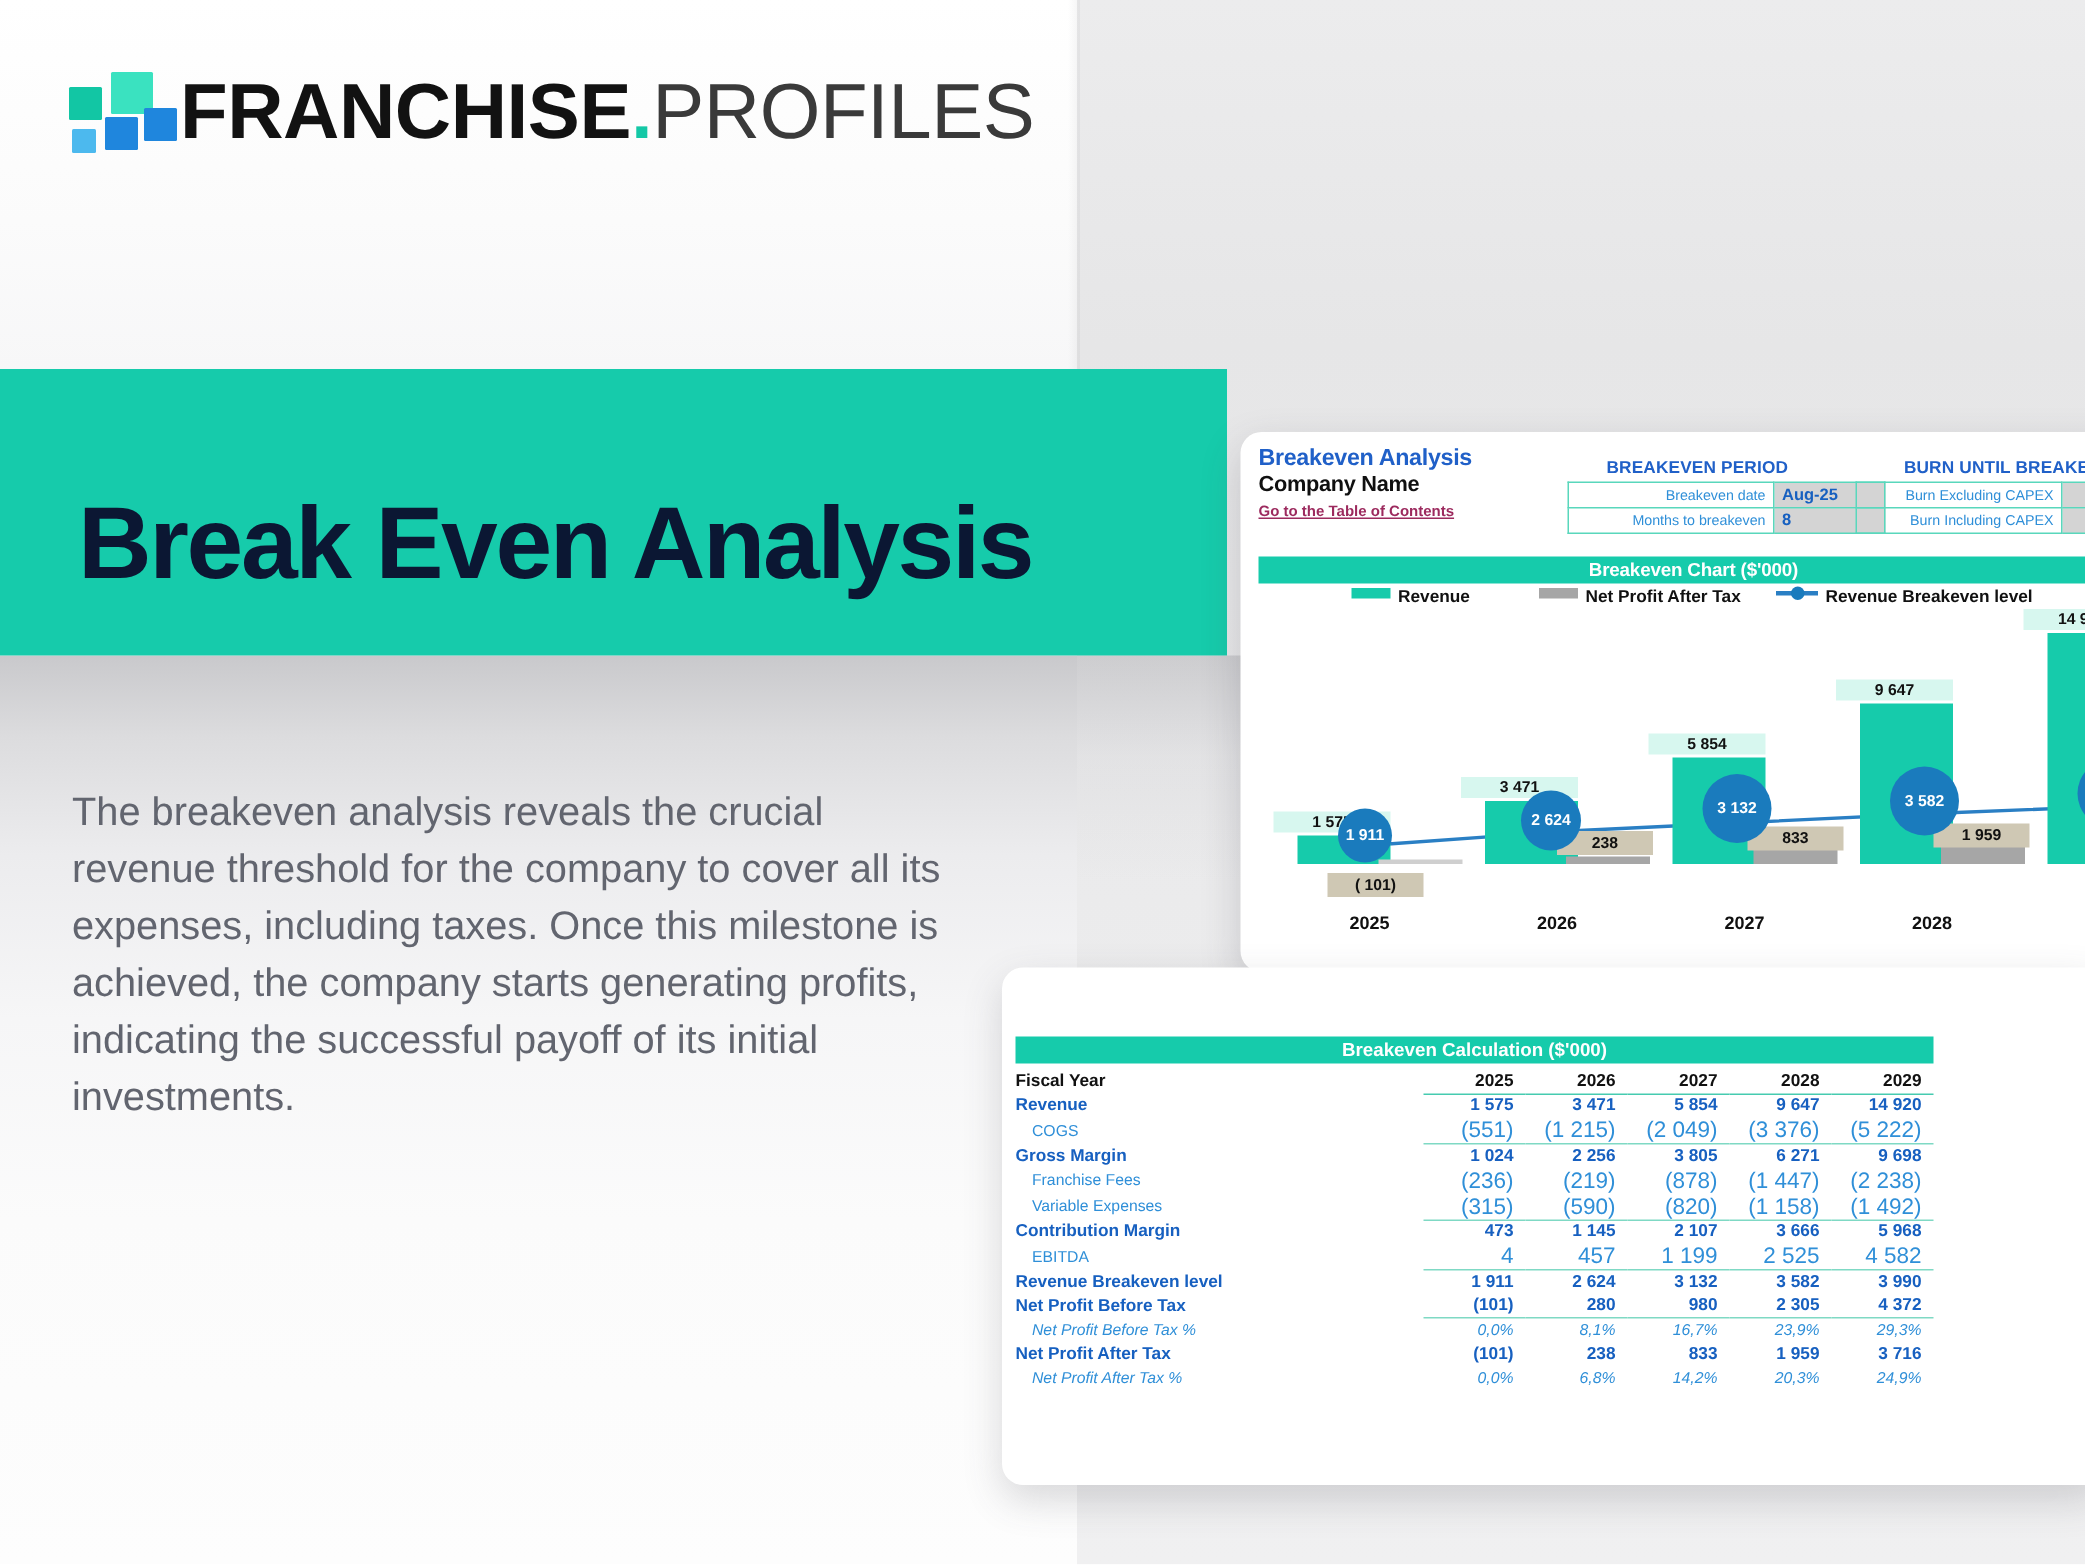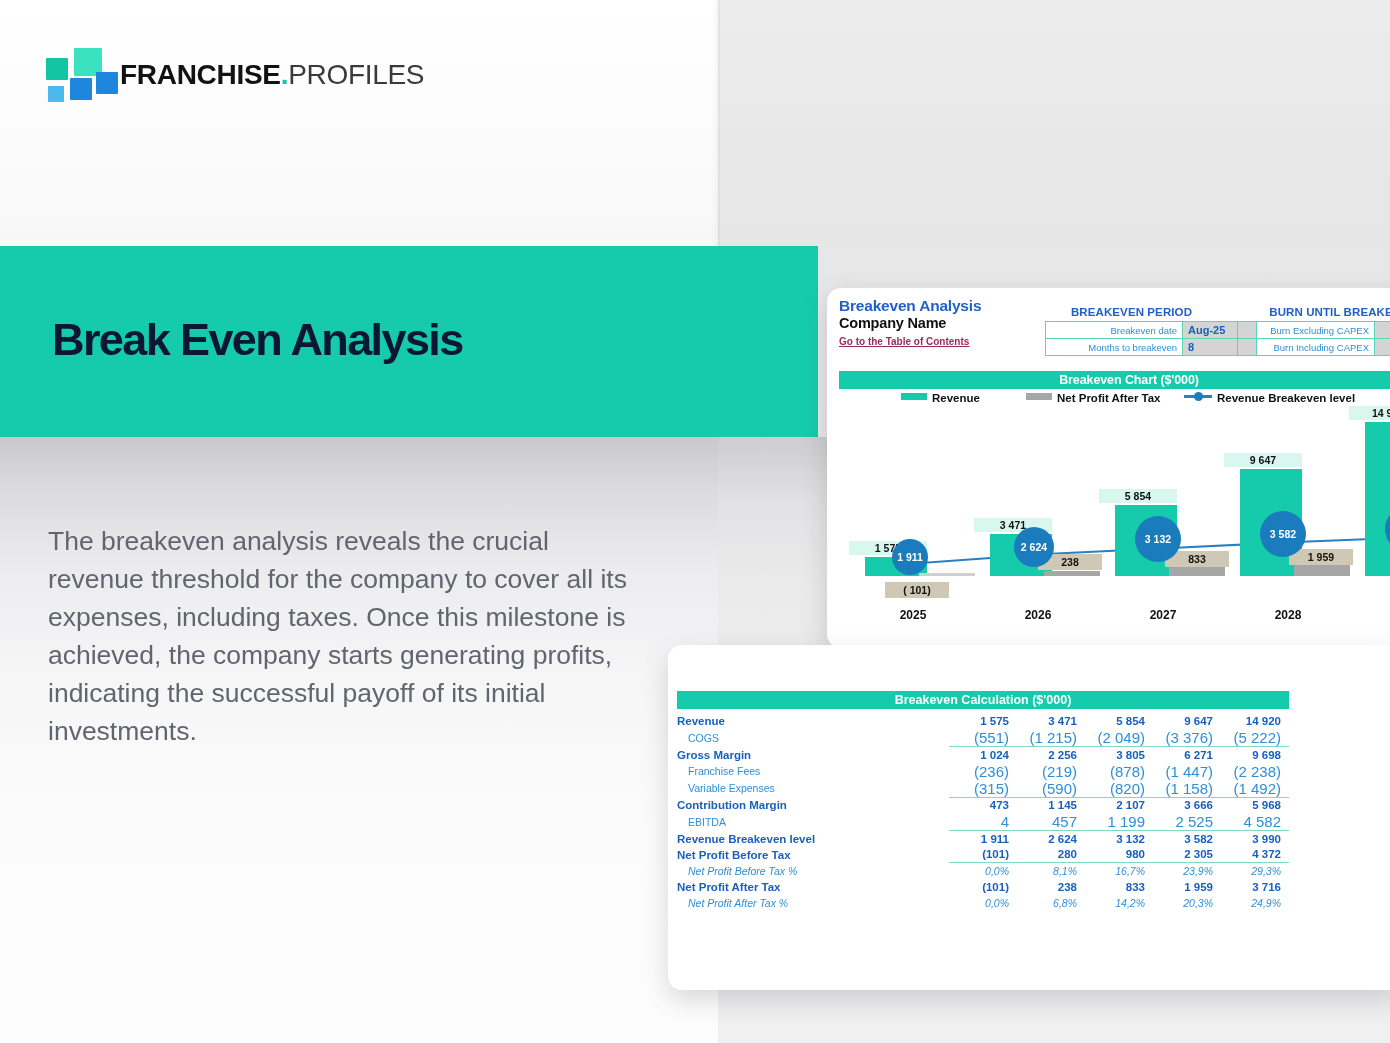--- a/index.html
+++ b/index.html
@@ -37,34 +37,34 @@
   .logo { position: absolute; left: 46px; top: 44px; width: 500px; height: 62px; }
   .logo-mark { position: absolute; left: 0; top: 4px; width: 68px; height: 54px; }
   .logo-mark i { position: absolute; display: block; border-radius: 1px; }
   .lm1 { left: 0px;  top: 10px; width: 22px; height: 22px; background: #12c6a4; }
   .lm2 { left: 28px; top: 0px;  width: 28px; height: 28px; background: #3ae2c0; }
   .lm3 { left: 24px; top: 30px; width: 22px; height: 22px; background: #1f86dd; }
   .lm4 { left: 50px; top: 24px; width: 22px; height: 22px; background: #1f86dd; }
   .lm5 { left: 2px;  top: 38px; width: 16px; height: 16px; background: #4cb9ee; }
   .logo-text {
     position: absolute; left: 74px; top: 0px;
-    font-size: 28px; letter-spacing: -0.3px; line-height: 62px; white-space: nowrap;
+    font-size: 52px; letter-spacing: -0.3px; line-height: 62px; white-space: nowrap;
   }
   .logo-bold { font-weight: 700; color: #121212; }
   .logo-dot  { font-weight: 700; color: #14c8a6; }
   .logo-light{ font-weight: 300; color: #3a3a3a; }
 
   
   .hero-band {
     position: absolute; left: 0; top: 246px; width: 818px; height: 191px;
     background: #16cbab;
   }
   .hero-title {
-    position: absolute; left: 52px; top: 294px;
-    font-size: 45px; font-weight: 700; letter-spacing: -1.6px;
+    position: absolute; left: 52px; top: 316px;
+    font-size: 68px; font-weight: 700; letter-spacing: -1.6px;
     color: #0b1733; line-height: 92px; white-space: nowrap;
   }
 
   
   .body-copy {
     position: absolute; left: 48px; top: 522px; width: 580px;
     font-size: 26.5px; line-height: 38px; color: #62656f; font-weight: 400;
   }
 
   
@@ -307,20 +307,28 @@
         <div class="bubble" style="left:28px;bottom:24px;width:46px;height:46px">3 990</div>
         <div class="xlabel" style="bottom:-46px">2029</div>
       </div>
     </div>
   </div>
 
   <div class="table-card">
     <div class="tc-banner">Breakeven Calculation ($'000)</div>
     <table class="tc-table">
       <tbody>
+          <tr class="r-head">
+        <td class="lbl">Fiscal Year</td>
+        <td class="num">2025</td>
+        <td class="num">2026</td>
+        <td class="num">2027</td>
+        <td class="num">2028</td>
+        <td class="num">2029</td>
+      </tr>
       <tr class="r-major">
         <td class="lbl">Revenue</td>
         <td class="num">1 575</td>
         <td class="num">3 471</td>
         <td class="num">5 854</td>
         <td class="num">9 647</td>
         <td class="num">14 920</td>
       </tr>
       <tr class="r-minor rule">
         <td class="lbl">COGS</td>

